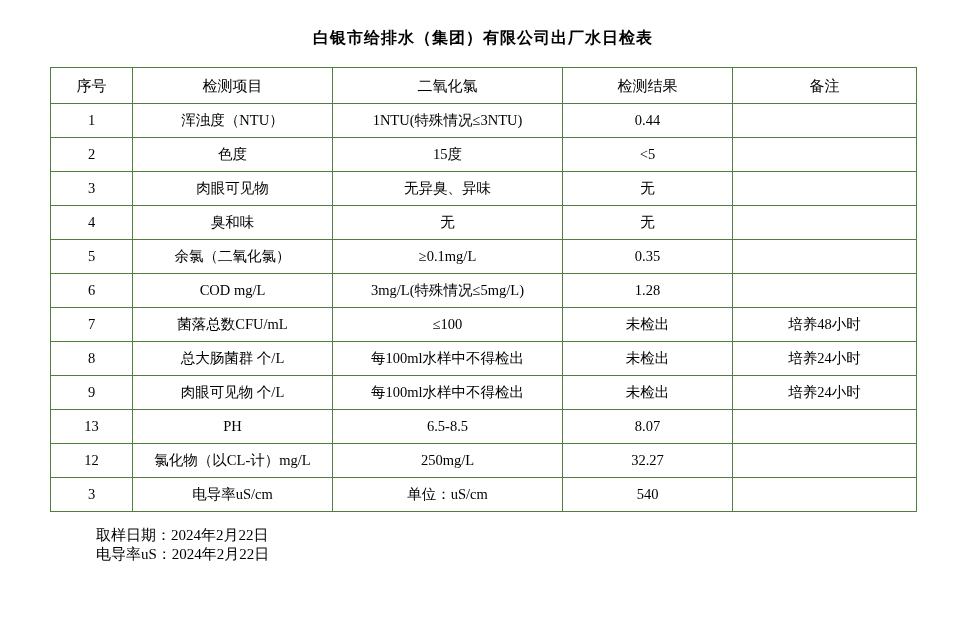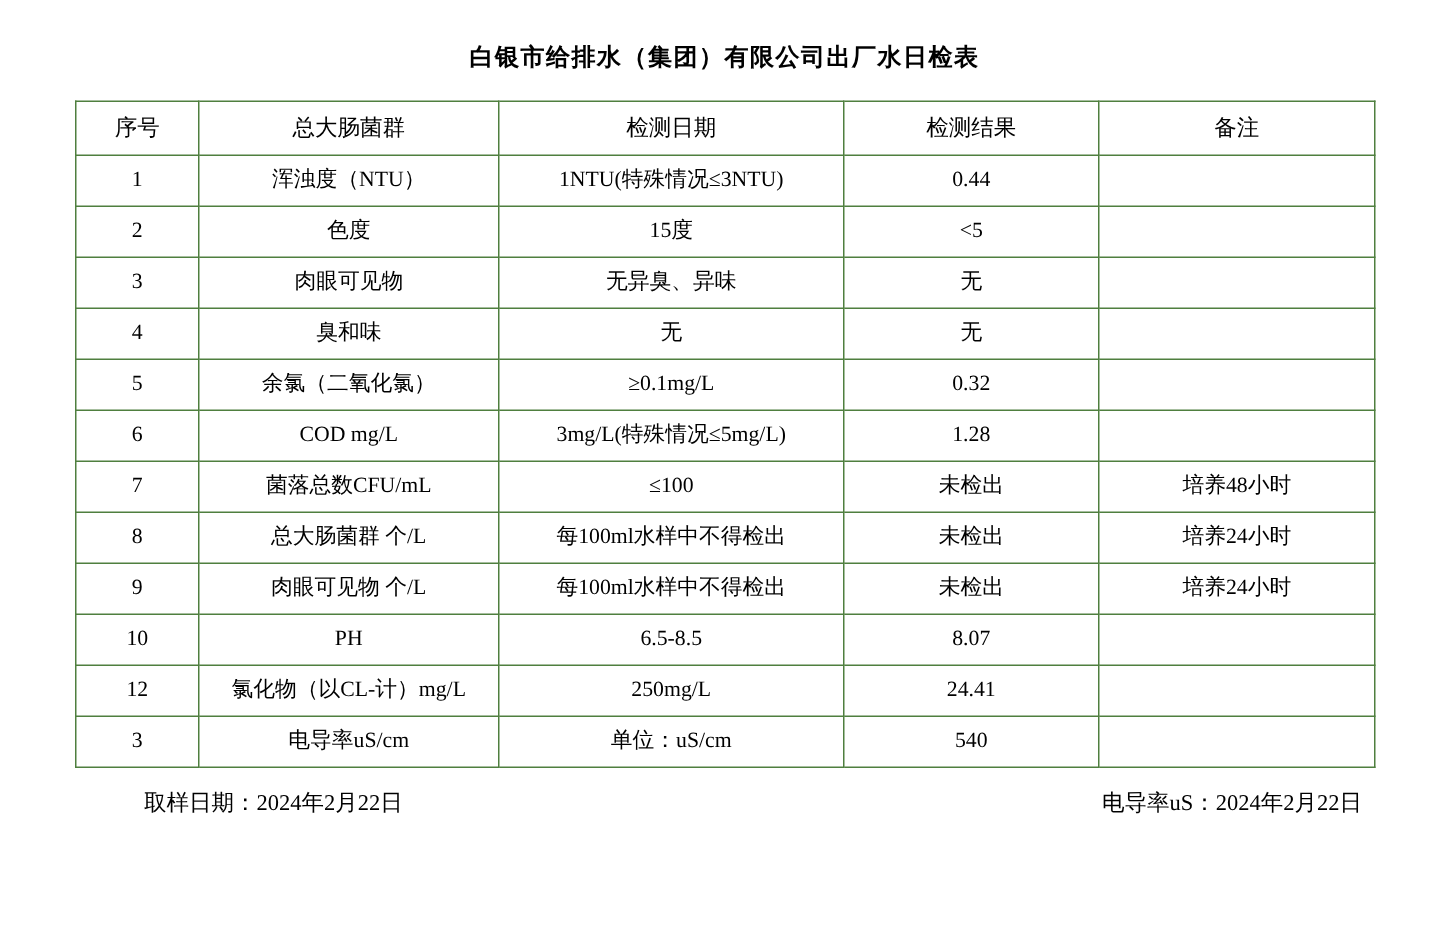--- a/index.html
+++ b/index.html
@@ -63,20 +63,21 @@
   .mono-ish {
     font-family: "Liberation Serif", "DejaVu Serif", serif;
   }
   .footer {
     width: 866px;
     margin: 14px auto 0 auto;
     display: flex;
     justify-content: space-between;
     font-size: 15px;
     padding: 0 8px 0 46px;
+    flex-direction: column;
   }
   .footer .f-item {
     white-space: nowrap;
   }
   .footer .f-item.right {
     padding-right: 42px;
   }
 </style>
 </head>
 <body>
@@ -90,22 +91,22 @@
       <colgroup>
         <col class="c0">
           <col class="c1">
           <col class="c2">
           <col class="c3">
           <col class="c4">
       </colgroup>
       <thead>
         <tr>
           <td>序号</td>
-          <td>总大肠菌群</td>
-          <td>检测日期</td>
+          <td>检测项目</td>
+          <td>二氧化氯</td>
           <td>检测结果</td>
           <td>备注</td>
         </tr>
       </thead>
       <tbody>
         <tr>
           <td>1</td>
           <td>浑浊度（NTU）</td>
           <td class="mono-ish">1NTU(特殊情况≤3NTU)</td>
           <td class="mono-ish">0.44</td>
@@ -129,21 +130,21 @@
           <td>4</td>
           <td>臭和味</td>
           <td class="mono-ish">无</td>
           <td class="mono-ish">无</td>
           <td></td>
         </tr>
         <tr>
           <td>5</td>
           <td>余氯（二氧化氯）</td>
           <td class="mono-ish">≥0.1mg/L</td>
-          <td class="mono-ish">0.32</td>
+          <td class="mono-ish">0.35</td>
           <td></td>
         </tr>
         <tr>
           <td>6</td>
           <td>COD      mg/L</td>
           <td class="mono-ish">3mg/L(特殊情况≤5mg/L)</td>
           <td class="mono-ish">1.28</td>
           <td></td>
         </tr>
         <tr>
@@ -161,31 +162,31 @@
           <td>培养24小时</td>
         </tr>
         <tr>
           <td>9</td>
           <td>肉眼可见物 个/L</td>
           <td>每100ml水样中不得检出</td>
           <td>未检出</td>
           <td>培养24小时</td>
         </tr>
         <tr>
-          <td>10</td>
+          <td>13</td>
           <td>PH</td>
           <td class="mono-ish">6.5-8.5</td>
           <td class="mono-ish">8.07</td>
           <td></td>
         </tr>
         <tr>
           <td>12</td>
           <td>氯化物（以CL-计）mg/L</td>
           <td class="mono-ish">250mg/L</td>
-          <td class="mono-ish">24.41</td>
+          <td class="mono-ish">32.27</td>
           <td></td>
         </tr>
         <tr>
           <td>3</td>
           <td>电导率uS/cm</td>
           <td>单位：uS/cm</td>
           <td class="mono-ish">540</td>
           <td></td>
         </tr>
       </tbody>

